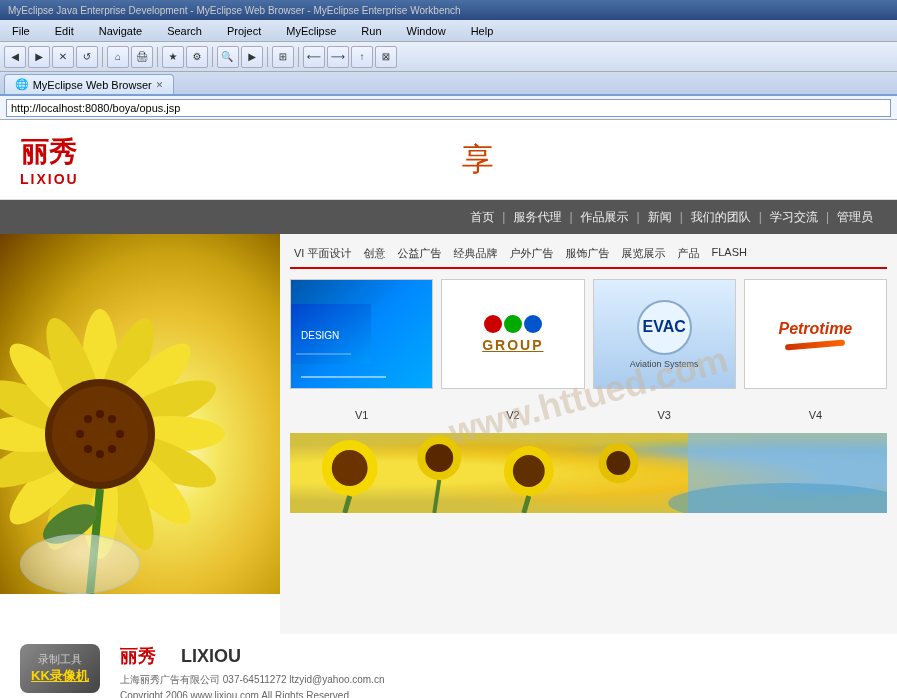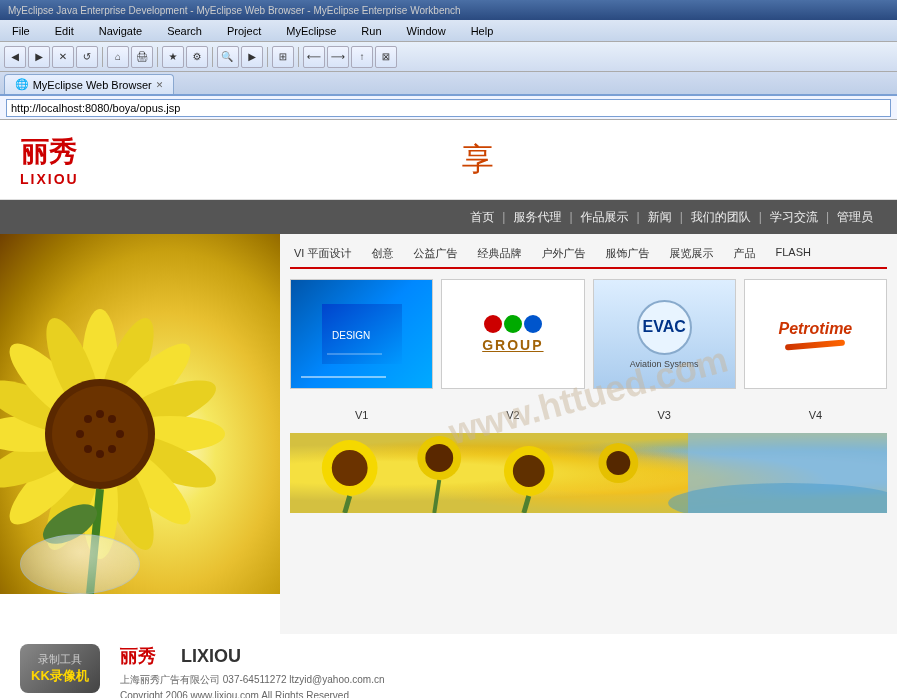--- a/index.html
+++ b/index.html
@@ -170,21 +170,21 @@
       flex: 1;
       padding: 10px 10px 10px 10px;
       min-height: 400px;
       background: #f5f5f5;
     }
 
     
     .category-tabs {
       display: flex;
       flex-wrap: wrap;
-      gap: 12px;
+      gap: 4px;
       margin-bottom: 10px;
       border-bottom: 2px solid #cc0000;
       padding-bottom: 4px;
     }
     .cat-tab {
       font-size: 11px;
       color: #333;
       cursor: pointer;
       padding: 2px 4px;
       white-space: nowrap;
@@ -213,21 +213,21 @@
     .portfolio-label {
       font-size: 11px;
       color: #333;
       margin-top: 20px;
     }
 
     
     .thumb-v1 {
       background: linear-gradient(135deg, #0055aa 0%, #0088ff 50%, #00aaff 100%);
       width: 100%; height: 100%;
-      display: flex; align-items: center; justify-content: center;
+      display: flex; align-items: center; 
       position: relative;
     }
     .thumb-v1::after {
       content: '';
       position: absolute;
       bottom: 10px; left: 10px;
       width: 60%; height: 2px;
       background: rgba(255,255,255,0.5);
     }
 
@@ -348,20 +348,21 @@
       padding: 8px 0;
       color: #fff;
       font-size: 11px;
       text-align: center;
       min-width: 80px;
     }
     .kk-title {
       font-size: 13px;
       font-weight: bold;
       color: #ffd700;
+      text-decoration: underline;
     }
 
     
     .portfolio-section {
       position: relative;
     }
   </style>
 </head>
 <body>
 

